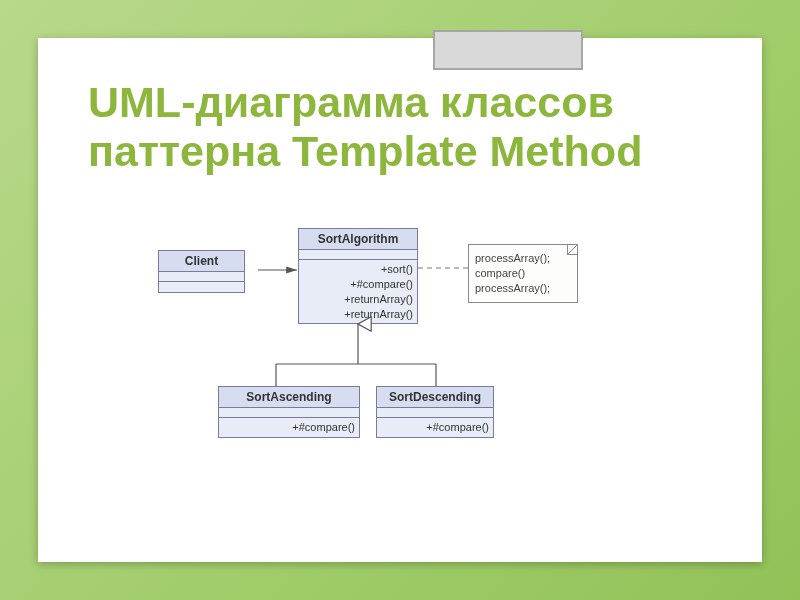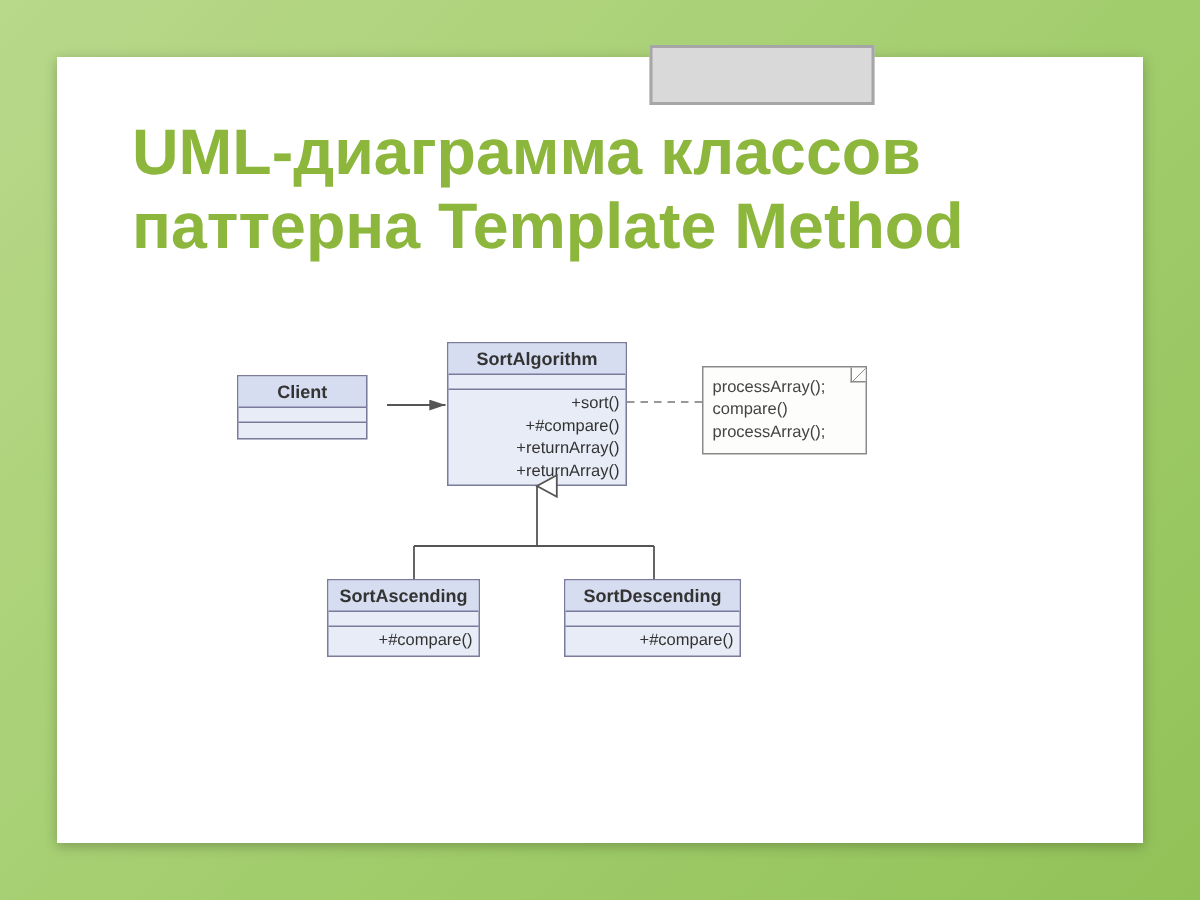--- a/index.html
+++ b/index.html
@@ -113,21 +113,21 @@
       </div>
     </div>
 
     <div class="note" style="left:350px; top:36px; width:110px;">
       <div class="fold"></div>
       <div>processArray();</div>
       <div>compare()</div>
       <div>processArray();</div>
     </div>
 
-    <div class="uml-class" style="left:100px; top:178px; width:102px;">
+    <div class="uml-class" style="left:100px; top:178px; width:142px;">
       <div class="name">SortAscending</div>
       <div class="attrs"></div>
       <div class="ops">
         <div class="op">+#compare()</div>
       </div>
     </div>
 
     <div class="uml-class" style="left:258px; top:178px; width:118px;">
       <div class="name">SortDescending</div>
       <div class="attrs"></div>

